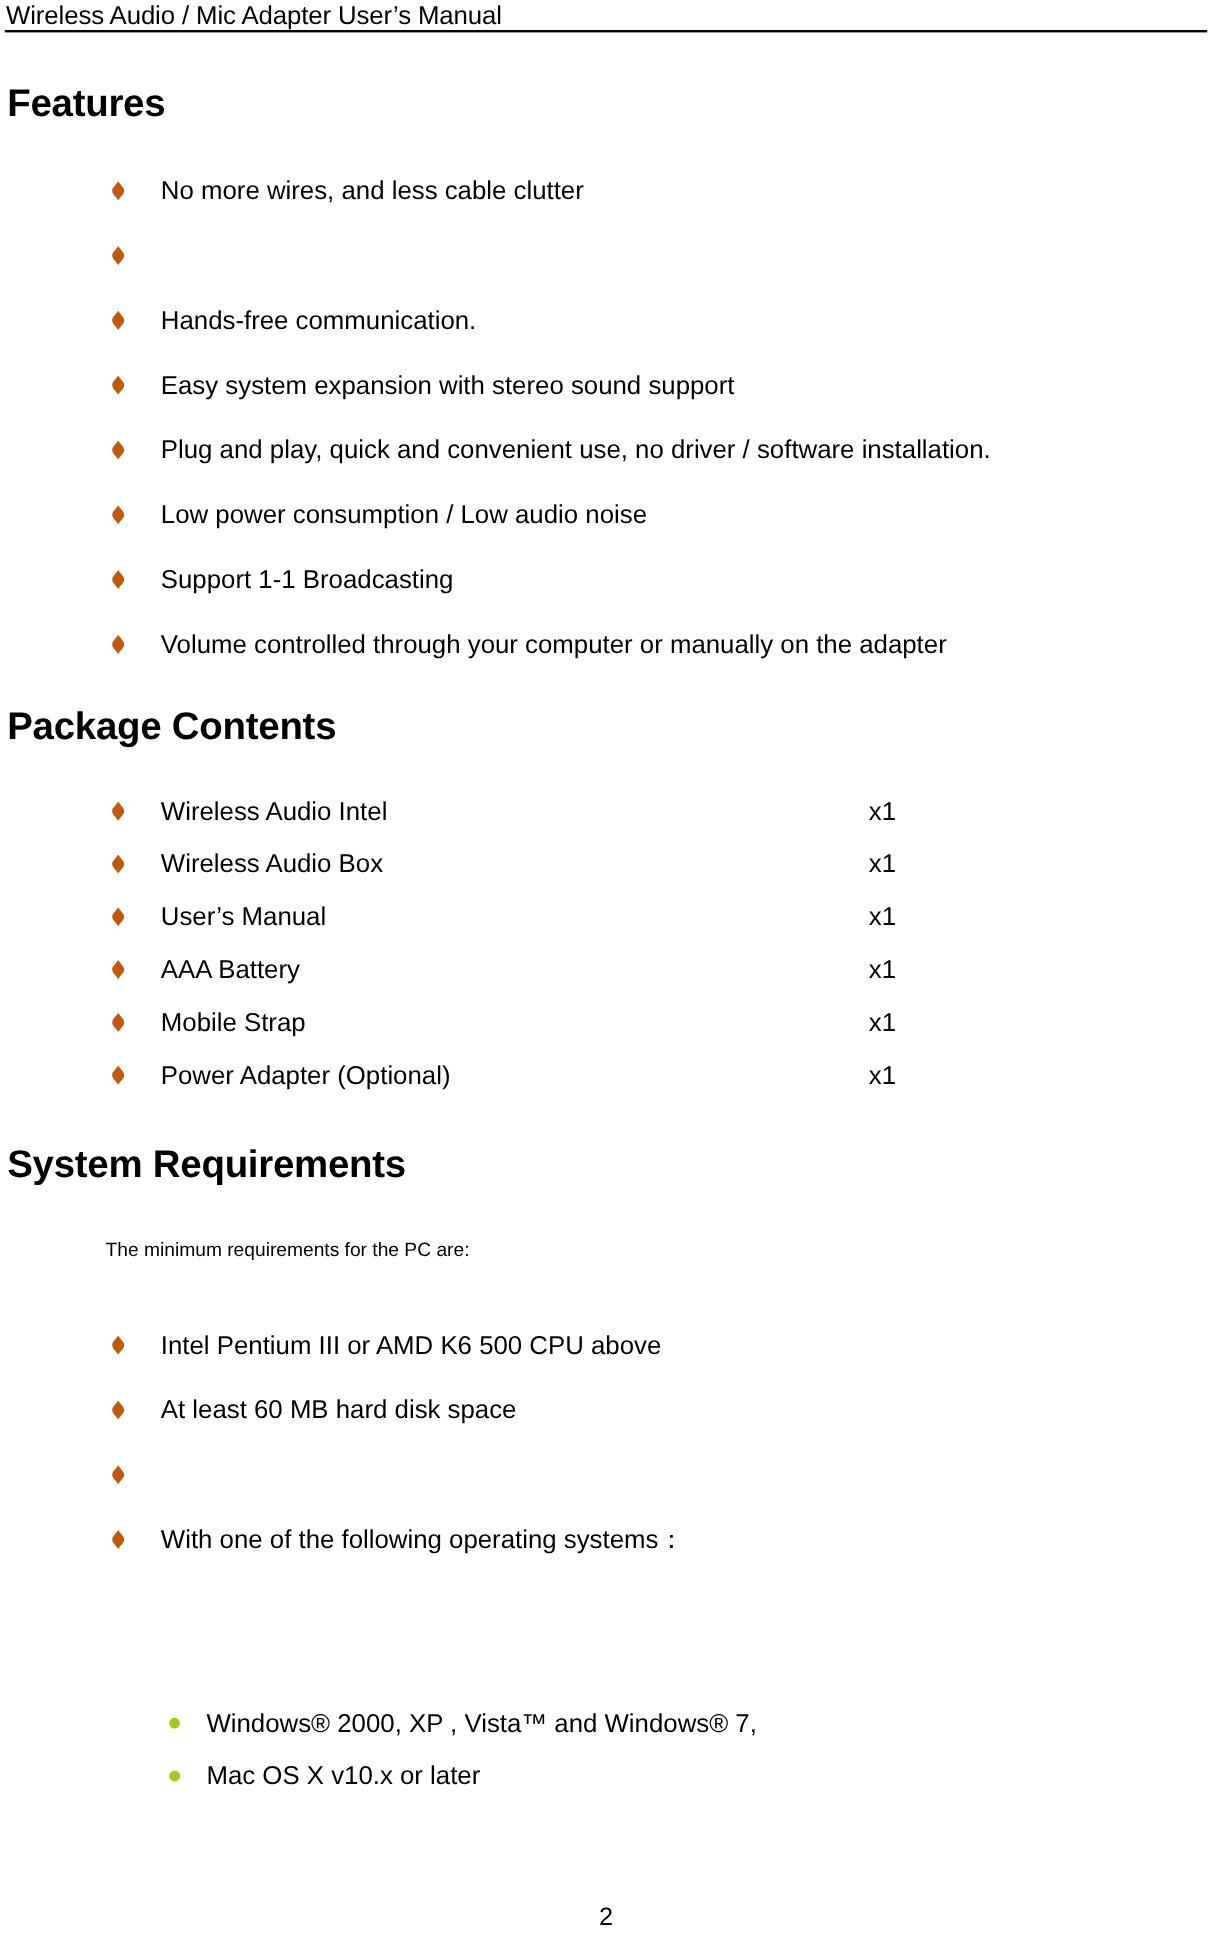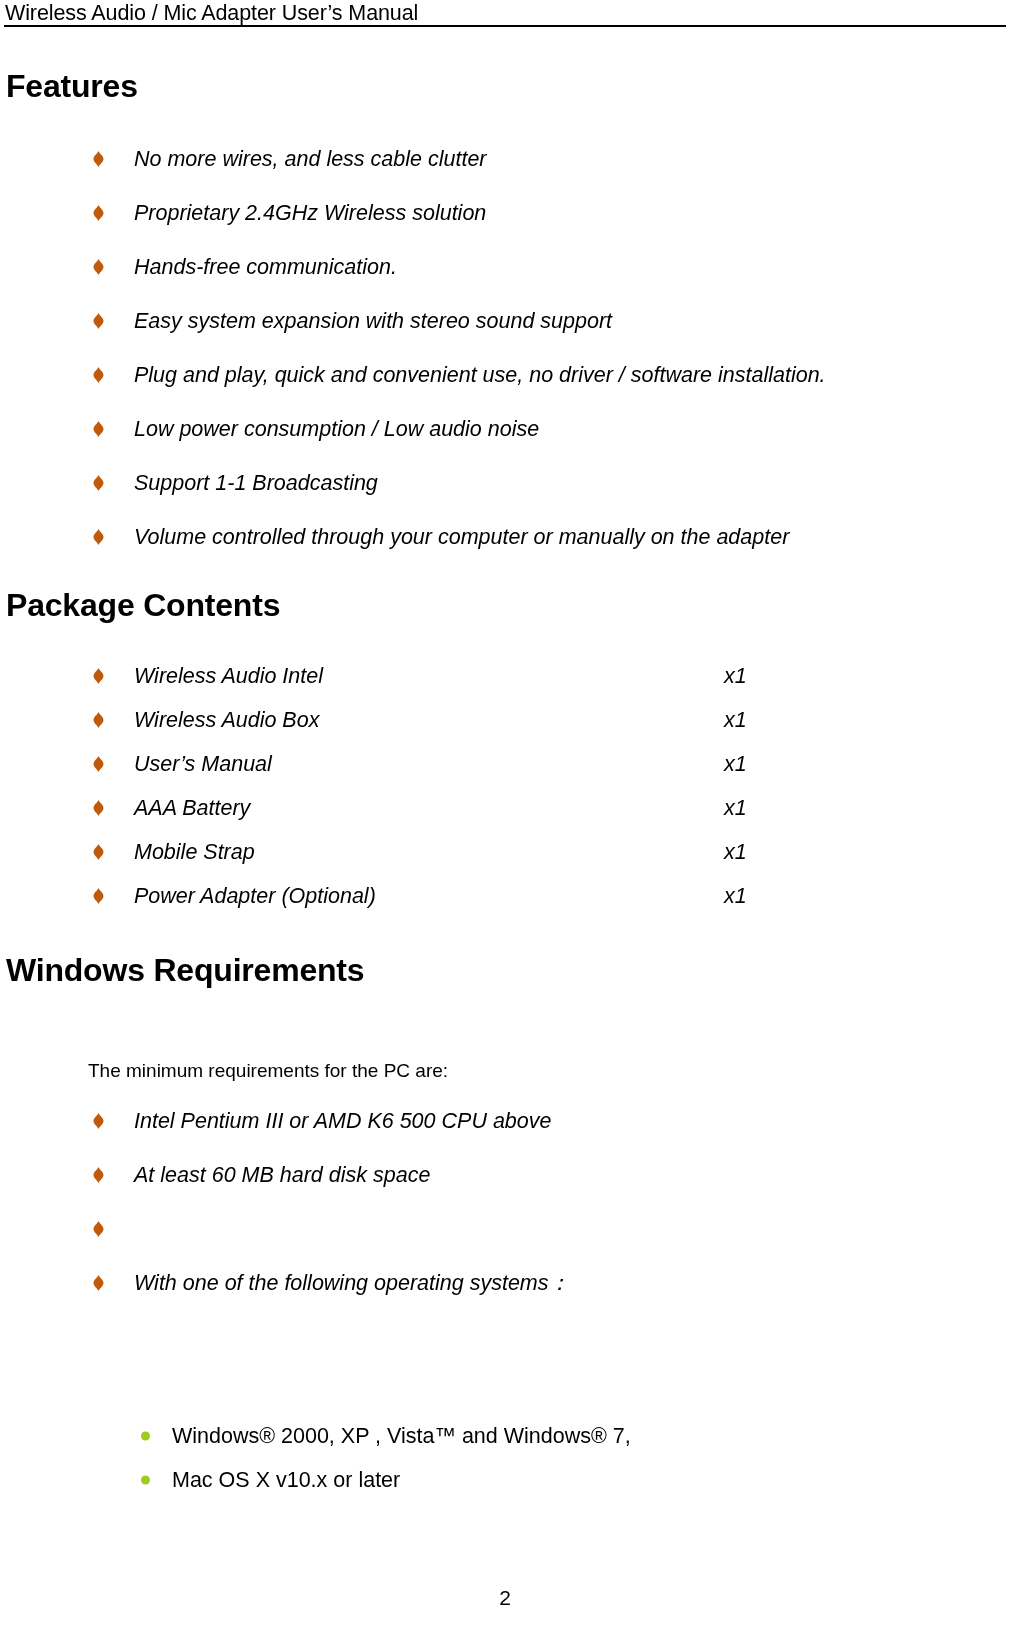--- a/index.html
+++ b/index.html
@@ -70,21 +70,20 @@
   .sec-features  { position: absolute; left: 6px;  top: 42px; }
   .sec-package   { position: absolute; left: 6px;  top: 561px; }
   .sec-sysreq    { position: absolute; left: 6px;  top: 926px; }
 
   
   .bullet-list {
     position: absolute;
     margin: 0;
     padding: 0;
     list-style: none;
-    font-style: italic;
   }
   .bullet-row {
     position: relative;
     padding-left: 42px;
     font-size: 21.5px;
     line-height: 25px;
     white-space: nowrap;
   }
   .bullet-row .marker {
     position: absolute;
@@ -109,22 +108,22 @@
     left: 632px;
     top: 0;
     font-size: 21.5px;
     text-align: right;
   }
 
   
   .sysreq-lead {
     position: absolute;
     left: 88px;
-    top: 1033px;
-    font-size: 19px;
+    top: 1005px;
+    font-size: 16px;
     line-height: 24px;
     white-space: nowrap;
   }
   .list-sysreq { left: 92px; top: 1068px; width: 880px; }
   .list-sysreq .bullet-row { height: 54px; line-height: 54px; }
 
   
   .sublist {
     position: absolute;
     left: 140px;
@@ -186,21 +185,20 @@
           </svg>
         </span>
         <span>No more wires, and less cable clutter</span>
       </li>
       <li class="bullet-row">
         <span class="marker">
           <svg width="13" height="16" viewBox="0 0 13 16" xmlns="http://www.w3.org/2000/svg">
             <path d="M6.5 0 C8.2 3.2 11.5 5 11.5 8 C11.5 11 8.2 12.8 6.5 16 C4.8 12.8 1.5 11 1.5 8 C1.5 5 4.8 3.2 6.5 0 Z" fill="#C05A0A"></path>
           </svg>
         </span>
-        <span>Proprietary 2.4GHz Wireless solution</span>
       </li>
       <li class="bullet-row">
         <span class="marker">
           <svg width="13" height="16" viewBox="0 0 13 16" xmlns="http://www.w3.org/2000/svg">
             <path d="M6.5 0 C8.2 3.2 11.5 5 11.5 8 C11.5 11 8.2 12.8 6.5 16 C4.8 12.8 1.5 11 1.5 8 C1.5 5 4.8 3.2 6.5 0 Z" fill="#C05A0A"></path>
           </svg>
         </span>
         <span>Hands-free communication.</span>
       </li>
       <li class="bullet-row">
@@ -297,21 +295,21 @@
         <span class="marker">
           <svg width="13" height="16" viewBox="0 0 13 16" xmlns="http://www.w3.org/2000/svg">
             <path d="M6.5 0 C8.2 3.2 11.5 5 11.5 8 C11.5 11 8.2 12.8 6.5 16 C4.8 12.8 1.5 11 1.5 8 C1.5 5 4.8 3.2 6.5 0 Z" fill="#C05A0A"></path>
           </svg>
         </span>
         <span>Power Adapter (Optional)</span>
         <span class="qty">x1</span>
       </li>
     </ul>
 
-    <h1 class="section-title sec-sysreq">Windows Requirements</h1>
+    <h1 class="section-title sec-sysreq">System Requirements</h1>
 
     <div class="sysreq-lead">The minimum requirements for the PC are:</div>
 
     <ul class="bullet-list list-sysreq">
       <li class="bullet-row">
         <span class="marker">
           <svg width="13" height="16" viewBox="0 0 13 16" xmlns="http://www.w3.org/2000/svg">
             <path d="M6.5 0 C8.2 3.2 11.5 5 11.5 8 C11.5 11 8.2 12.8 6.5 16 C4.8 12.8 1.5 11 1.5 8 C1.5 5 4.8 3.2 6.5 0 Z" fill="#C05A0A"></path>
           </svg>
         </span>

